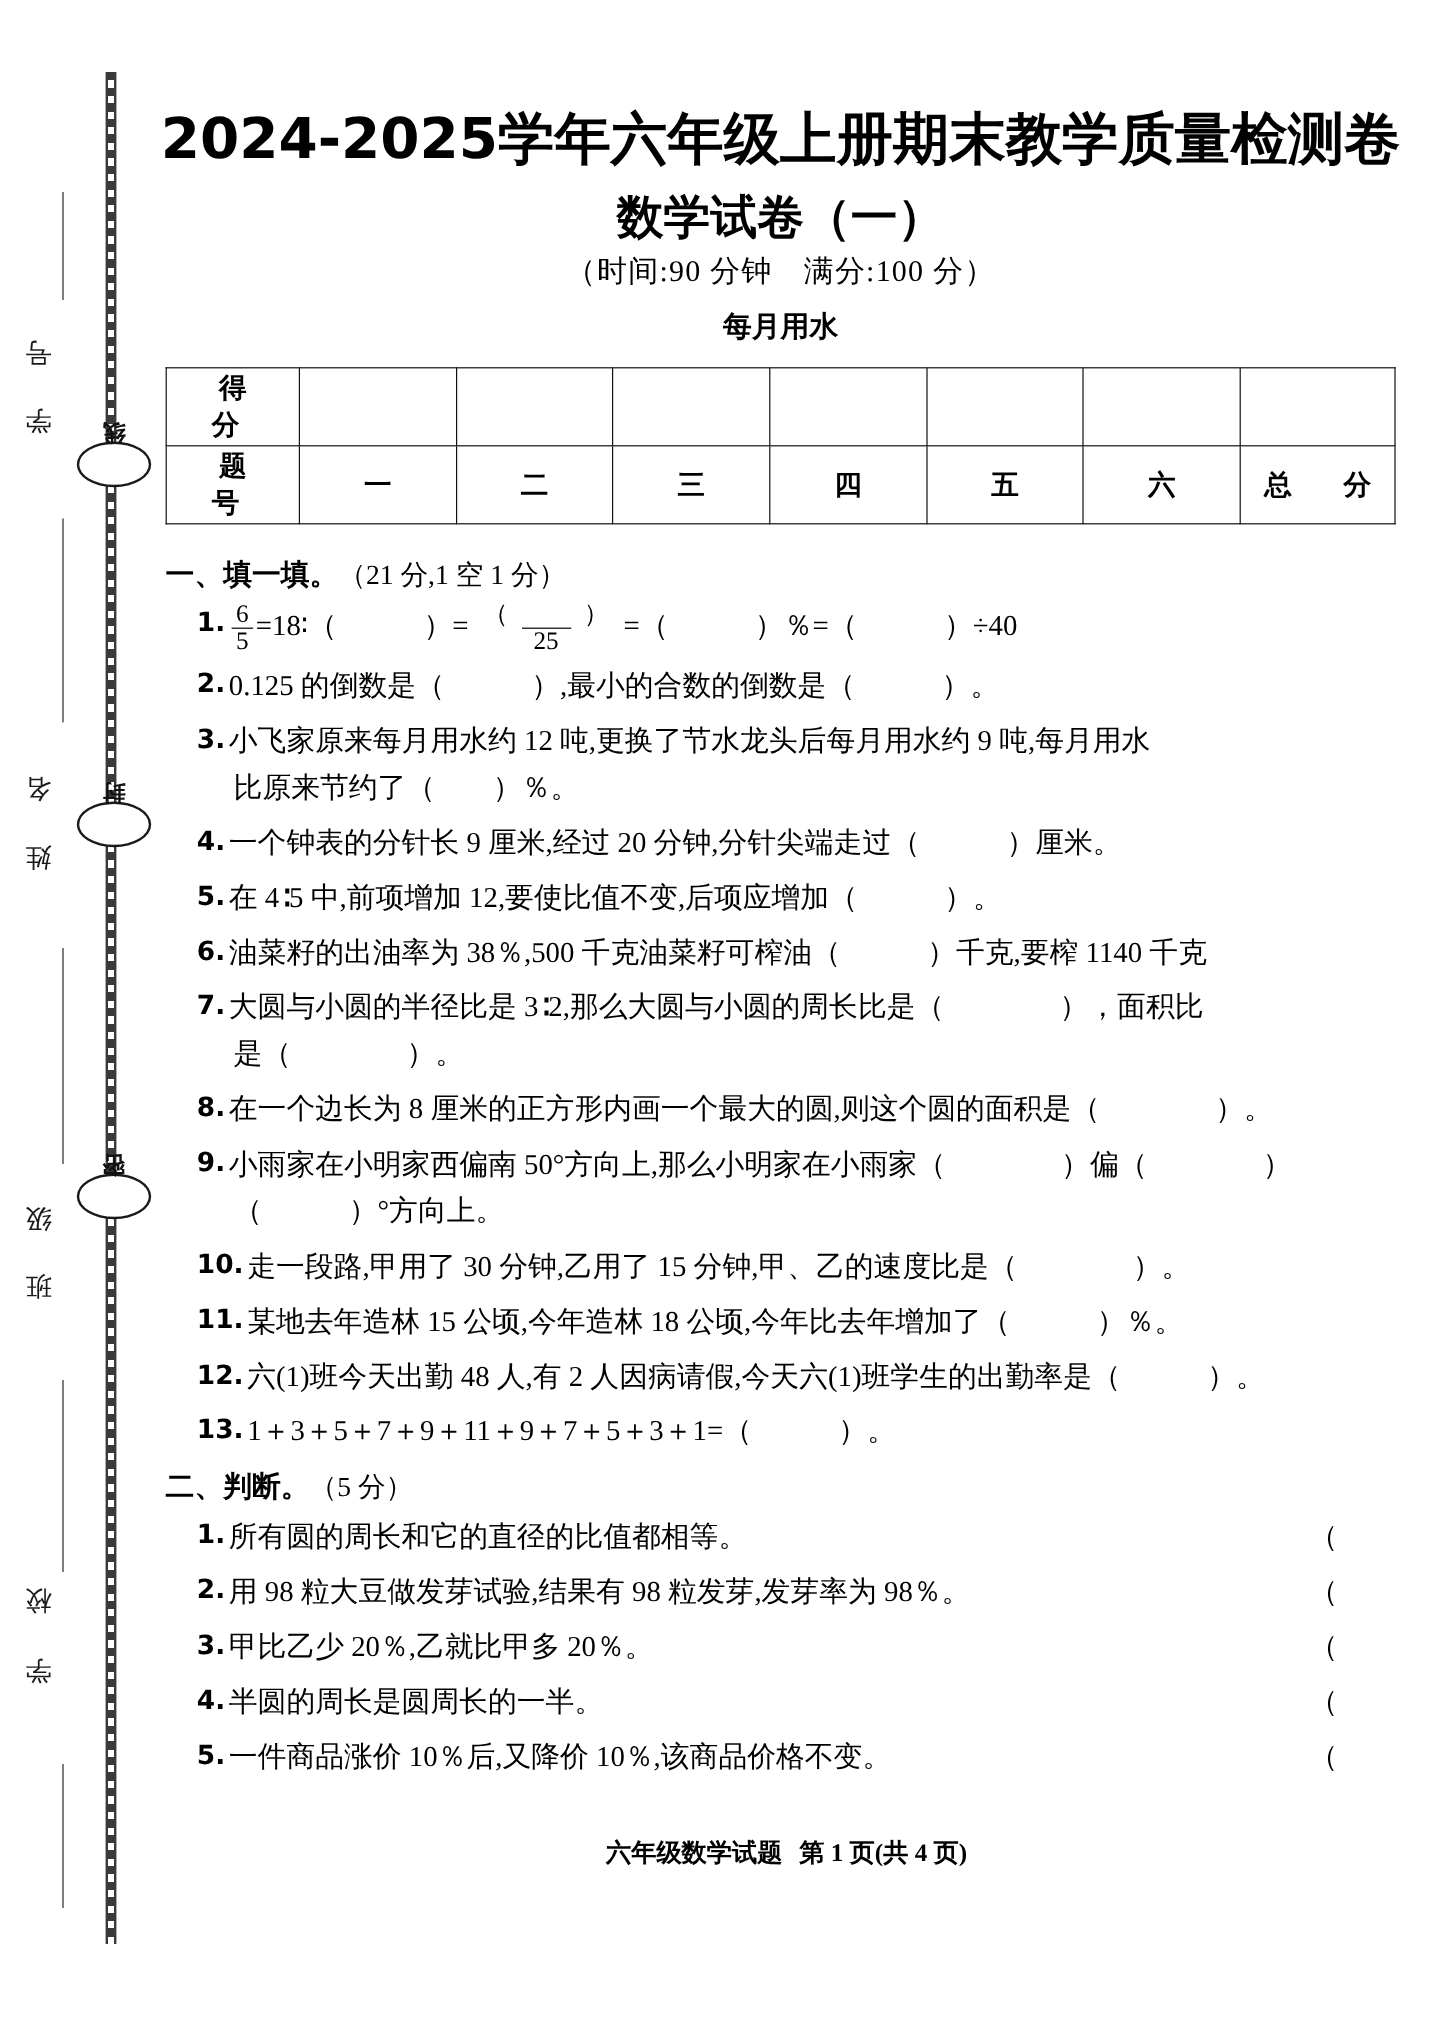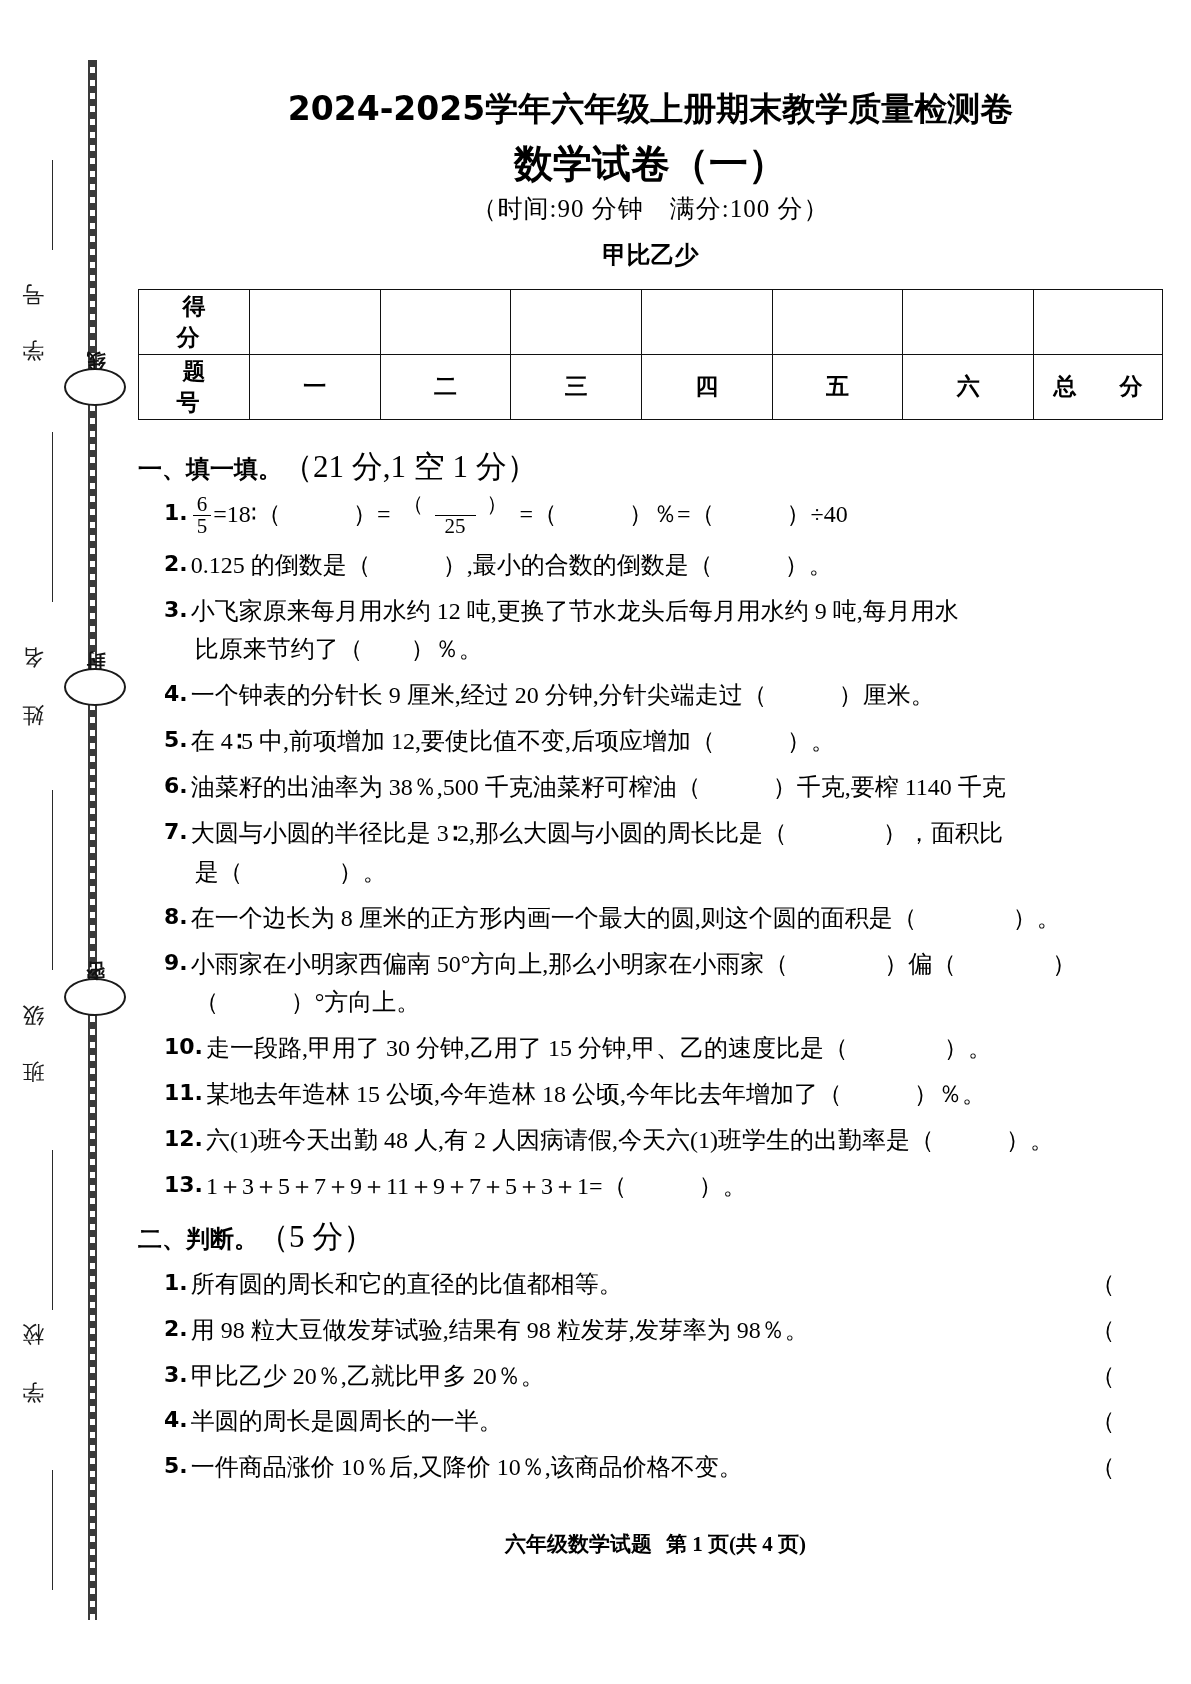--- a/index.html
+++ b/index.html
@@ -102,21 +102,21 @@
     top: 0;
     width: 1071px;
     height: 1684px;
   }
 
   
   #doc-header { padding: 88px 20px 0 10px; text-align: center; }
   #paper-title {
     font-family: "DejaVu Sans", sans-serif;
     font-weight: bold;
-    font-size: 33px;
+    font-size: 47px;
     letter-spacing: 0px;
     line-height: 1.25;
     white-space: nowrap;
     color: #000;
   }
   #paper-subtitle {
     font-family: "DejaVu Sans", sans-serif;
     font-weight: bold;
     font-size: 39px;
     line-height: 1.4;
@@ -161,21 +161,21 @@
   .section-head {
     font-family: "DejaVu Sans", sans-serif;
     font-weight: bold;
     font-size: 24px;
     margin: 10px 0 6px 0;
     color: #000;
   }
   .section-head .pts {
     font-family: "Liberation Serif", serif;
     font-weight: normal;
-    font-size: 31px;
+    font-size: 23px;
   }
   .q {
     display: flex;
     align-items: flex-start;
     font-size: 24px;
     line-height: 1.62;
     margin: 7px 0;
     color: #000;
   }
   .q .num {
@@ -265,21 +265,21 @@
       <span>密</span>
     </div>
 </div>
 
 <div id="sheet">
 
   <div id="doc-header">
     <div id="paper-title">2024-2025学年六年级上册期末教学质量检测卷</div>
     <div id="paper-subtitle">数学试卷（一）</div>
     <div id="exam-meta">（时间:90 分钟　满分:100 分）</div>
-    <div id="exam-author">甲比乙少</div>
+    <div id="exam-author">每月用水</div>
   </div>
 
   <div id="score-table-wrap">
     <table id="score-table">
       <tbody>
           <tr>
         <td class="hdr-label">得　分</td>
         <td></td>
         <td></td>
         <td></td>

